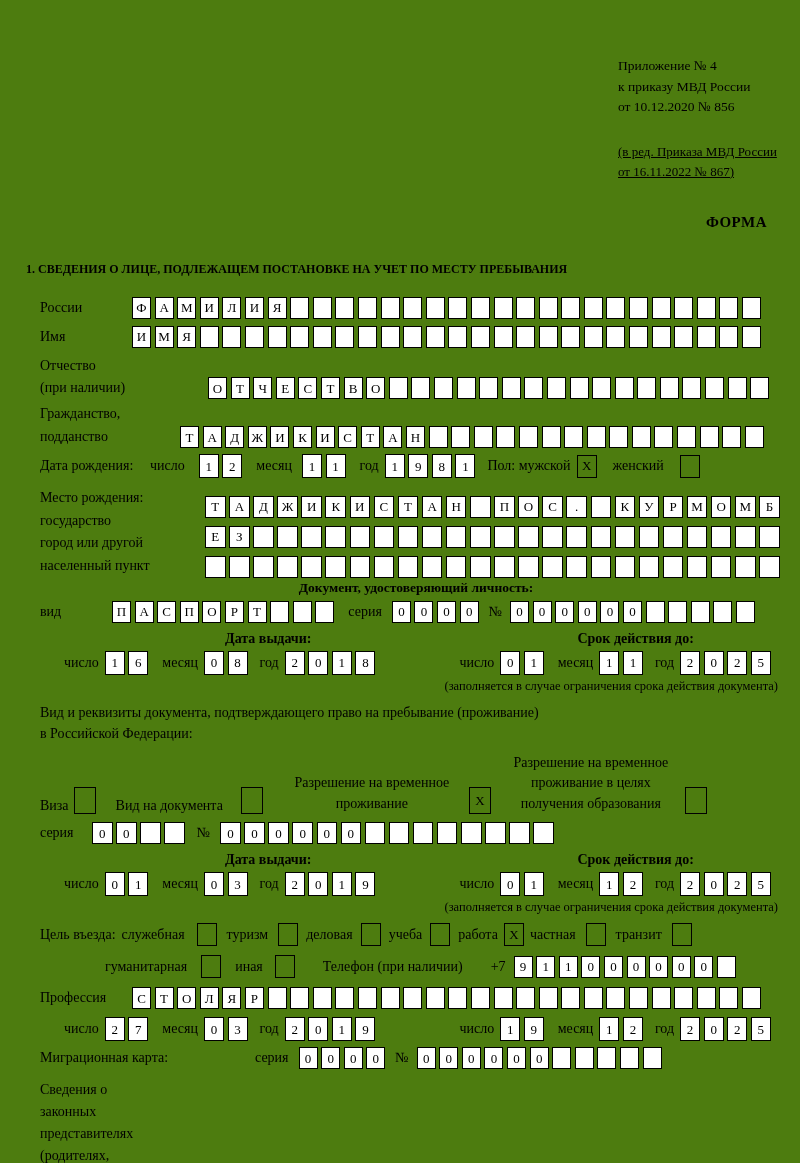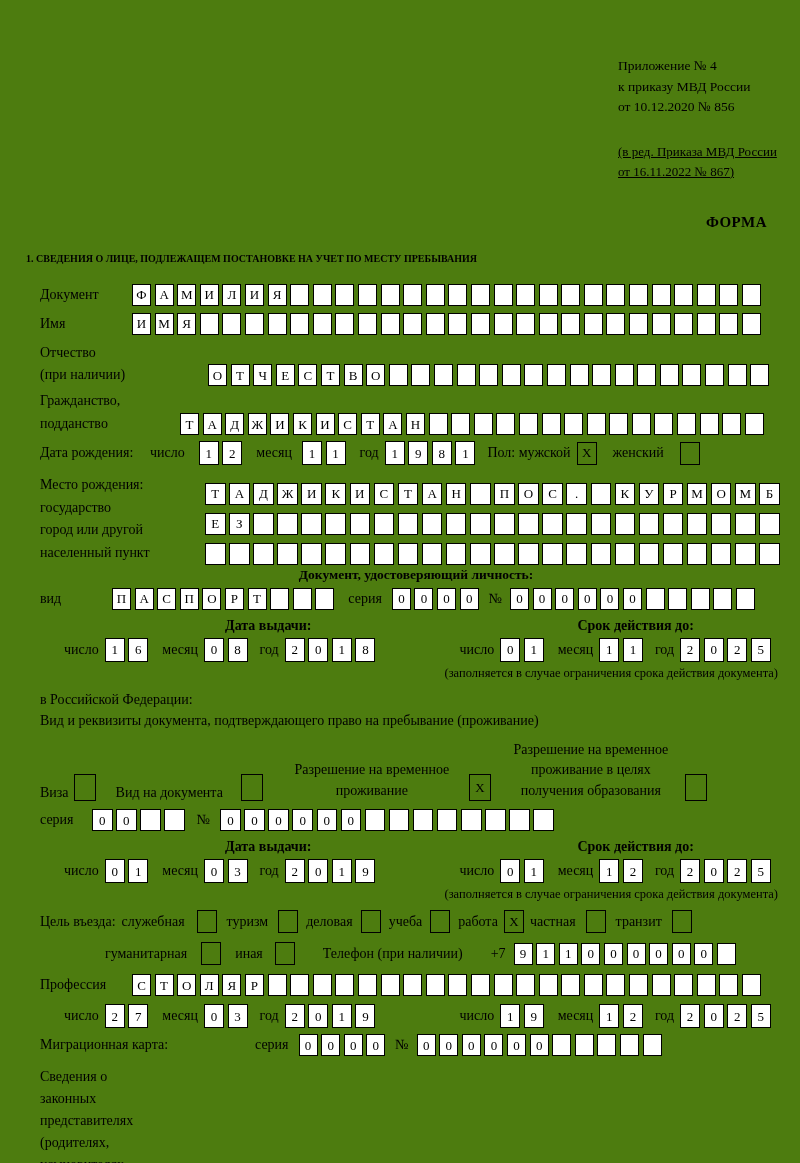--- a/index.html
+++ b/index.html
@@ -3,21 +3,21 @@
 <meta charset="utf-8">
 <style>
   html,body{margin:0;padding:0;background:#fff;}
   .page{position:relative;width:800px;height:1163px;background:#4d7c0f;overflow:hidden;
         font-family:"Liberation Serif","DejaVu Serif",serif;color:#000;}
   .ref-block{margin:36px 0 0 618px;font-size:13.5px;line-height:1.5;white-space:pre-line;}
   .ref2{margin-top:5px;font-size:13px;text-decoration:underline;}
   .forma{margin-top:12px;text-align:right;padding-right:33px;font-weight:bold;font-size:15px;letter-spacing:.5px;}
   .title{margin-top:16px;text-align:center;font-weight:bold;font-size:15px;line-height:1.55;}
   .uline{display:inline-block;width:55px;border-bottom:2px solid #333;margin-left:12px;vertical-align:baseline;}
-  .sec-title{margin:22px 0 0 26px;font-weight:bold;font-size:10px;}
+  .sec-title{margin:31px 0 0 26px;font-weight:bold;font-size:12px;}
   .form{padding:20px 8px 0 40px;font-size:14px;}
   .frow{display:flex;align-items:center;margin-bottom:7px;}
   .top{align-items:flex-end;}
   .cellrow{display:flex;gap:3.6px;}
   .cell{flex:0 0 19px;width:19px;height:22px;border:1.4px solid #000;box-sizing:border-box;
         display:inline-flex;align-items:center;justify-content:center;font-size:13px;line-height:1;background:#fff;}
   .wide .cell{flex-basis:20.5px;width:20.5px;}
   .lg .cell{flex-basis:20px;width:20px;height:24px;}
   .cb{flex:0 0 20px;width:20px;height:23px;border:1.4px solid #000;box-sizing:border-box;
       display:inline-flex;align-items:center;justify-content:center;font-size:13px;}
@@ -46,21 +46,21 @@
   </div>
 
   <div class="forma">ФОРМА</div>
 
 
   <div class="sec-title">1. СВЕДЕНИЯ О ЛИЦЕ, ПОДЛЕЖАЩЕМ ПОСТАНОВКЕ НА УЧЕТ ПО МЕСТУ ПРЕБЫВАНИЯ</div>
 
   <div class="form">
 
     <div class="frow">
-      <span class="lab" style="width:92px;">Документ</span>
+      <span class="lab" style="width:92px;">России</span>
       <div class="cellrow">
           <span class="cell">Ф</span>
           <span class="cell">А</span>
           <span class="cell">М</span>
           <span class="cell">И</span>
           <span class="cell">Л</span>
           <span class="cell">И</span>
           <span class="cell">Я</span>
           <span class="cell"></span>
           <span class="cell"></span>
@@ -380,22 +380,22 @@
             <span class="cell">2</span>
             <span class="cell">0</span>
             <span class="cell">2</span>
             <span class="cell">5</span>
           </div>
       </div>
     </div>
     <div class="note">(заполняется в случае ограничения срока действия документа)</div>
 
     <div class="para">
+      <div>Вид и реквизиты документа, подтверждающего право на пребывание (проживание)</div>
       <div>в Российской Федерации:</div>
-      <div>Вид и реквизиты документа, подтверждающего право на пребывание (проживание)</div>
     </div>
 
     <div class="frow top" style="margin-bottom:8px;">
       <span class="lab">Виза</span>
       <span class="cb cb-lg" style="margin-left:5px;"></span>
       <span class="lab" style="margin-left:20px;">Вид на документа</span>
       <span class="cb cb-lg" style="margin-left:18px;"></span>
       <span class="lab permit-lab" style="margin-left:20px;width:178px;">Разрешение на временное
 проживание</span>
       <span class="cb cb-lg" style="margin-left:8px;">X</span>

